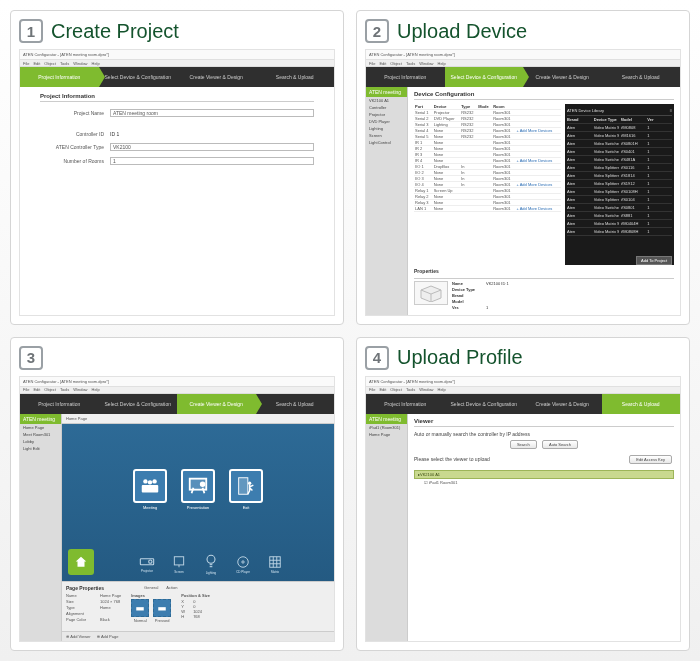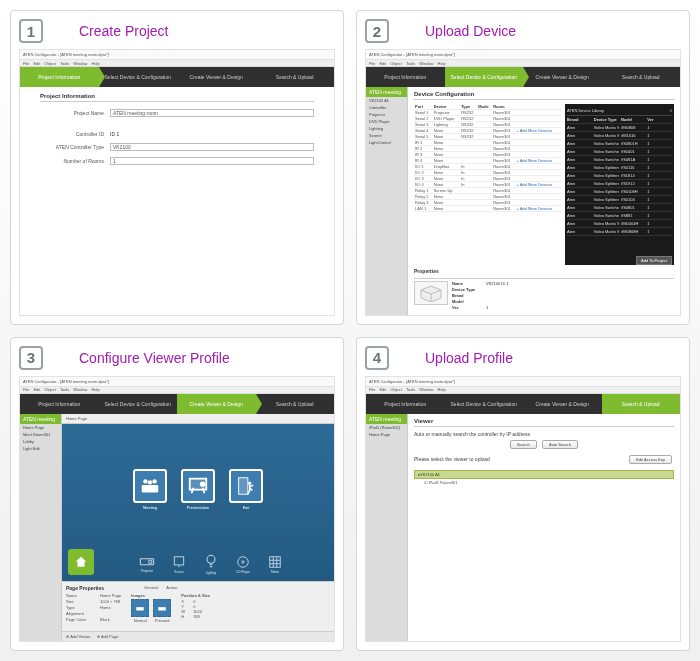--- a/index.html
+++ b/index.html
@@ -36,21 +36,21 @@
     margin-bottom: 6px;
     flex-shrink: 0;
   }
   .step-num {
     width: 24px; height: 24px;
     border: 2px solid #9aa0a5;
     border-radius: 4px;
     display: flex; align-items: center; justify-content: center;
     font-size: 15px; font-weight: bold; color: #6f7478;
   }
-  .step-title { font-size: 14px; color: #a21caf; margin-left: 28px; }
+  .step-title { font-size: 20px; color: #14532d; }
   .shot {
     flex: 1;
     border: 1px solid #e2e2e2;
     display: flex;
     flex-direction: column;
     overflow: hidden;
     background: #fff;
     font-size: 5px;
   }
   .titlebar {
@@ -555,21 +555,20 @@
               </div>
           </div>
         </div>
       </div>
     </div>
   </div>
 
   <div class="cell">
     <div class="step-head">
       <div class="step-num">3</div>
-      <div class="step-title">Configure Viewer Profile</div>
     </div>
     <div class="shot">
       <div class="titlebar">ATEN Configurator - [ATEN meeting room.dpro*]</div>
       <div class="menubar">
         <span>File</span>
           <span>Edit</span>
           <span>Object</span>
           <span>Tools</span>
           <span>Window</span>
           <span>Help</span>

